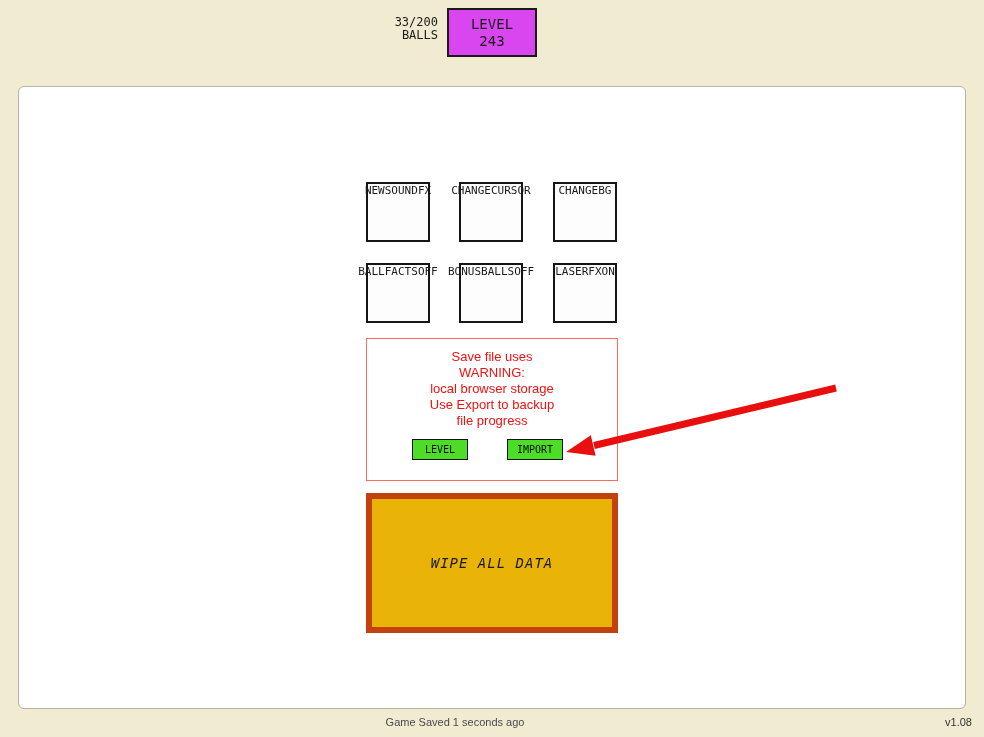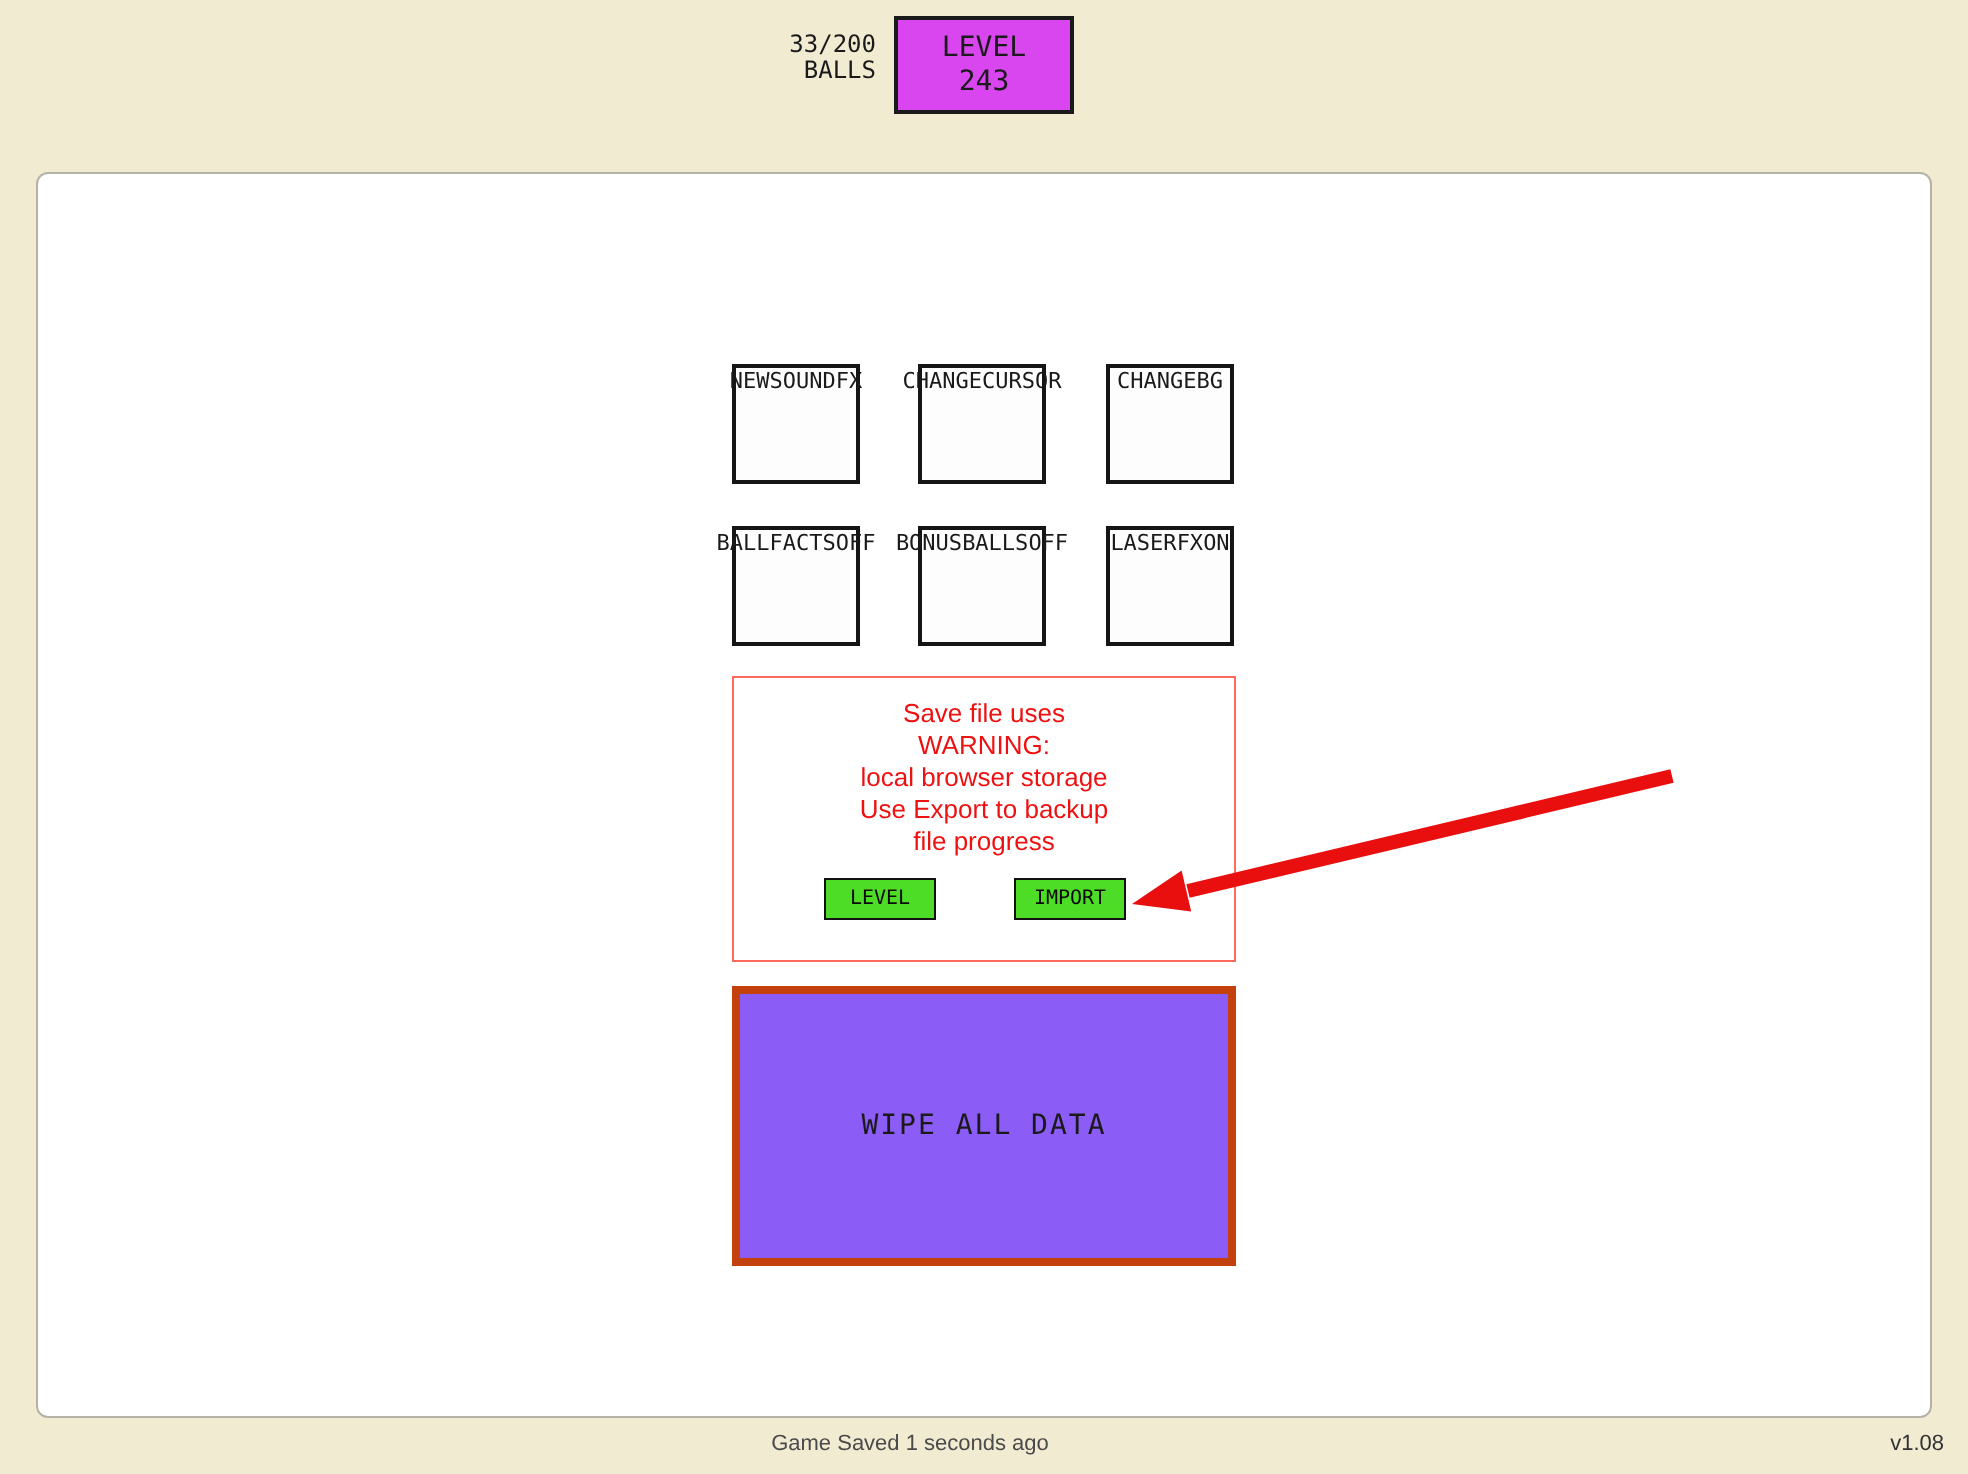--- a/index.html
+++ b/index.html
@@ -55,22 +55,22 @@
     background: var(--button-green, #4ddd26); border: 1px solid #111;
     display: flex; align-items: center; justify-content: center;
     font-family: "DejaVu Sans Mono", monospace; font-size: 10px; color: #0a0a0a;
     cursor: pointer;
   }
   .export-btn { left: 45px; }
   .import-btn { left: 140px; }
 
   
   .gray-btn {
-    position: absolute; background: #8b5cf6; border: 4px solid #c2410c;
-    display: flex; align-items: center; justify-content: center; cursor: pointer;
+    position: absolute; background: #eab308; border: 6px solid #c2410c;
+    display: flex; align-items: center; justify-content: center; cursor: pointer; font-style: italic;
   }
   .wipe-btn { left: 347px; top: 406px; width: 252px; height: 140px; font-size: 14px; letter-spacing: 1px; }
   .back-btn { left: 410px; top: 582px; width: 126px; height: 26px; font-size: 13px; }
 
   
   .save-status {
     position: absolute; left: 0; top: 716px; width: 910px; text-align: center;
     font-family: "Liberation Sans", sans-serif; font-size: 11px; color: #4a4a4a;
   }
   .version-label {

